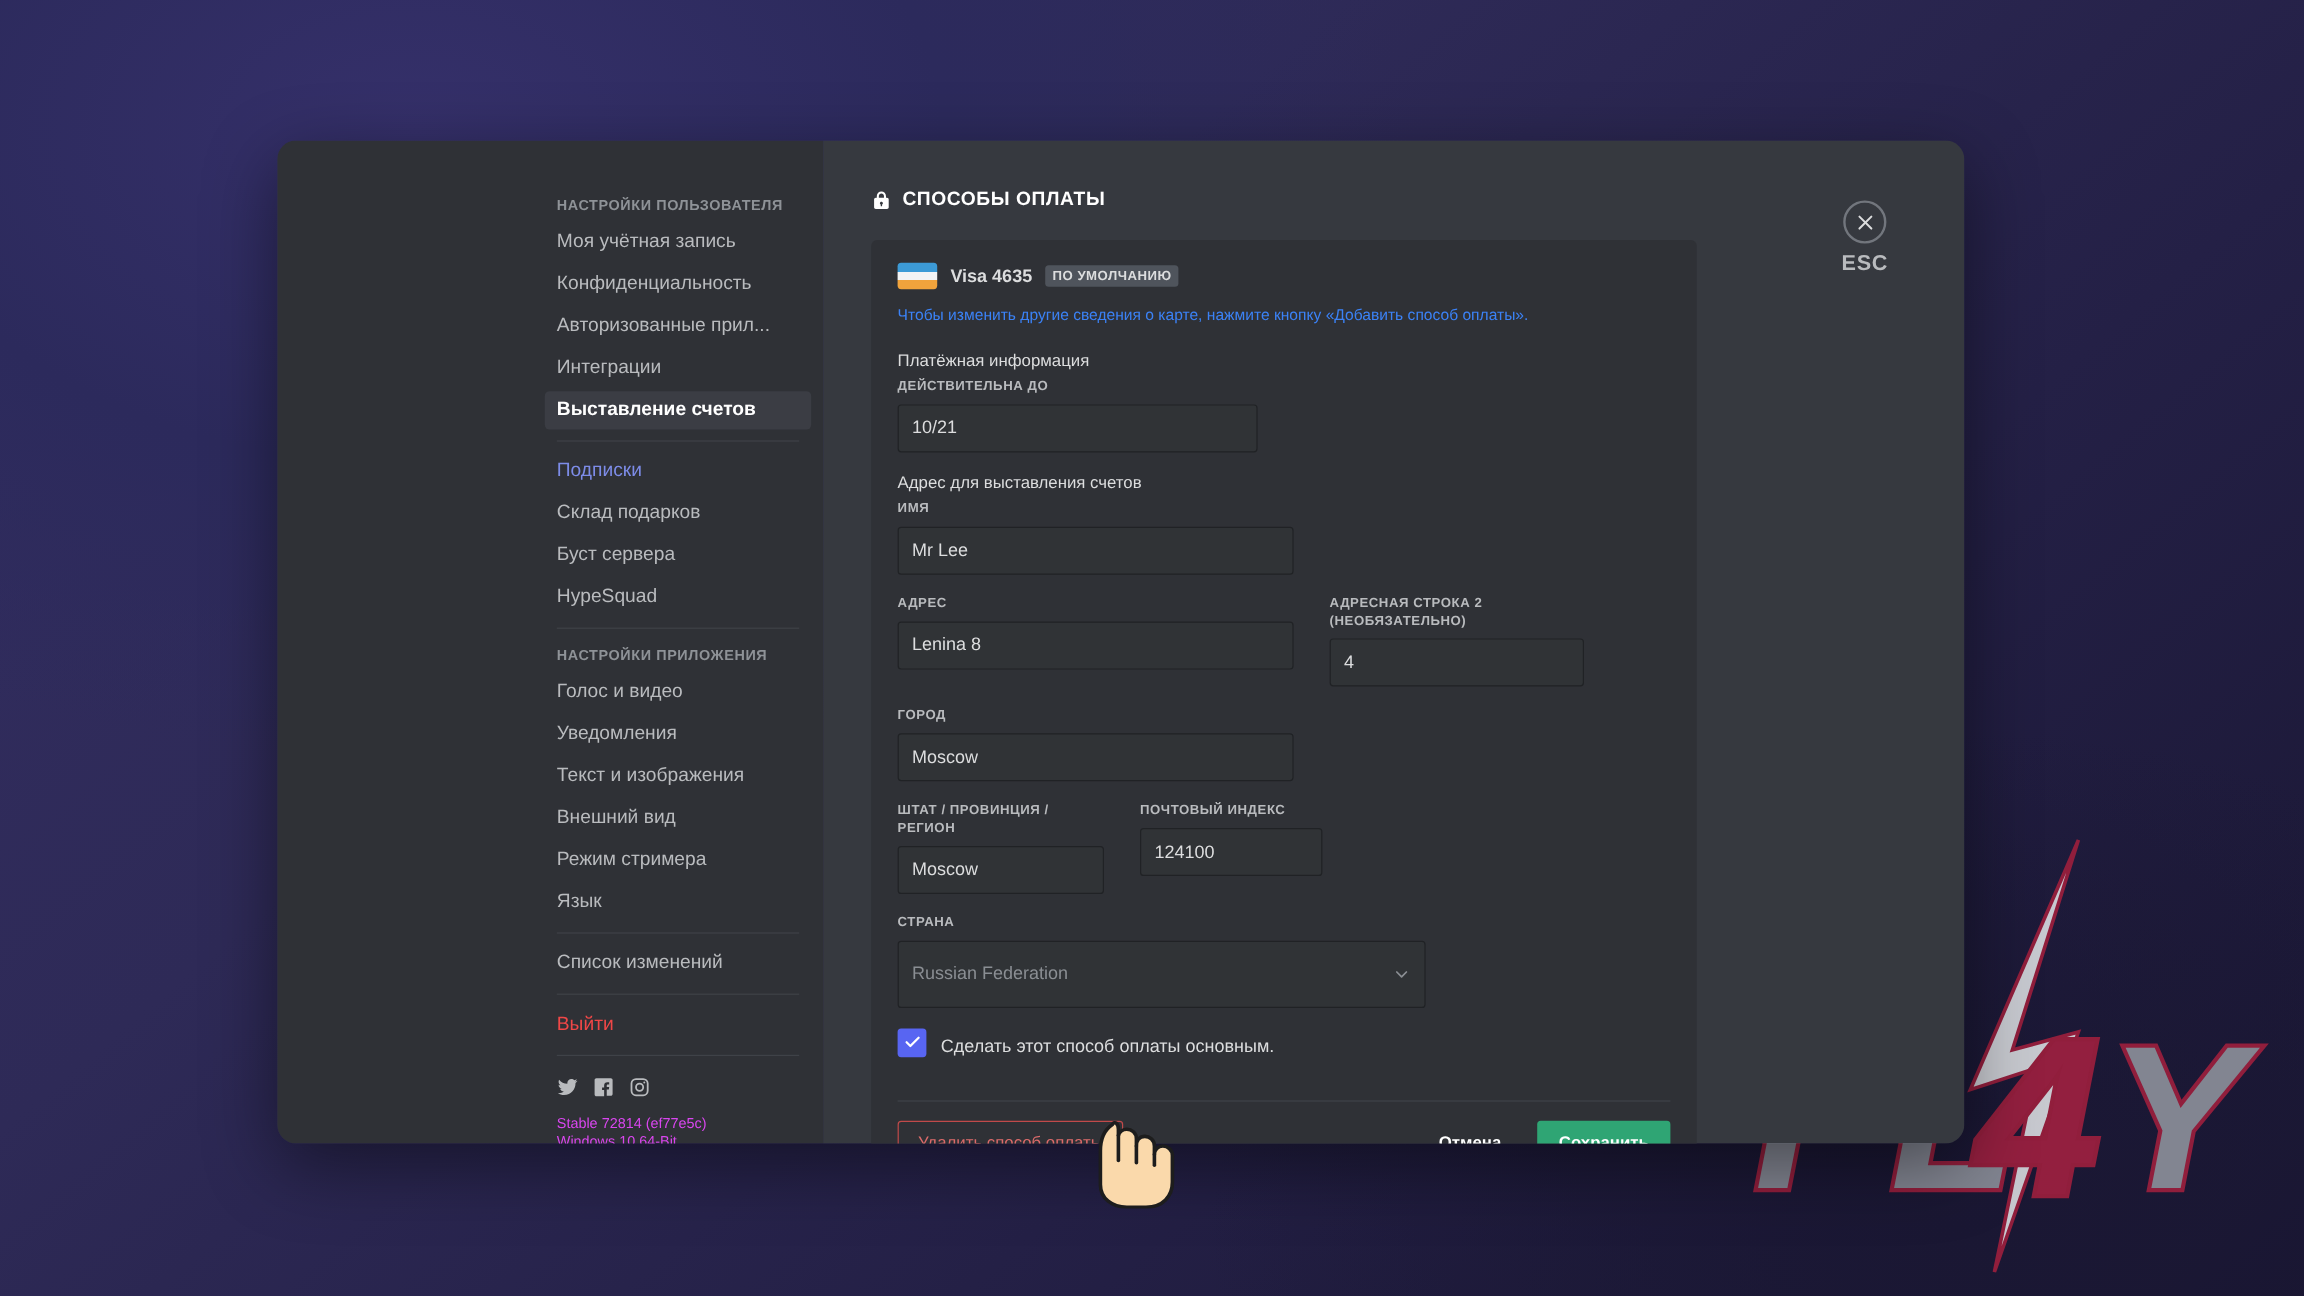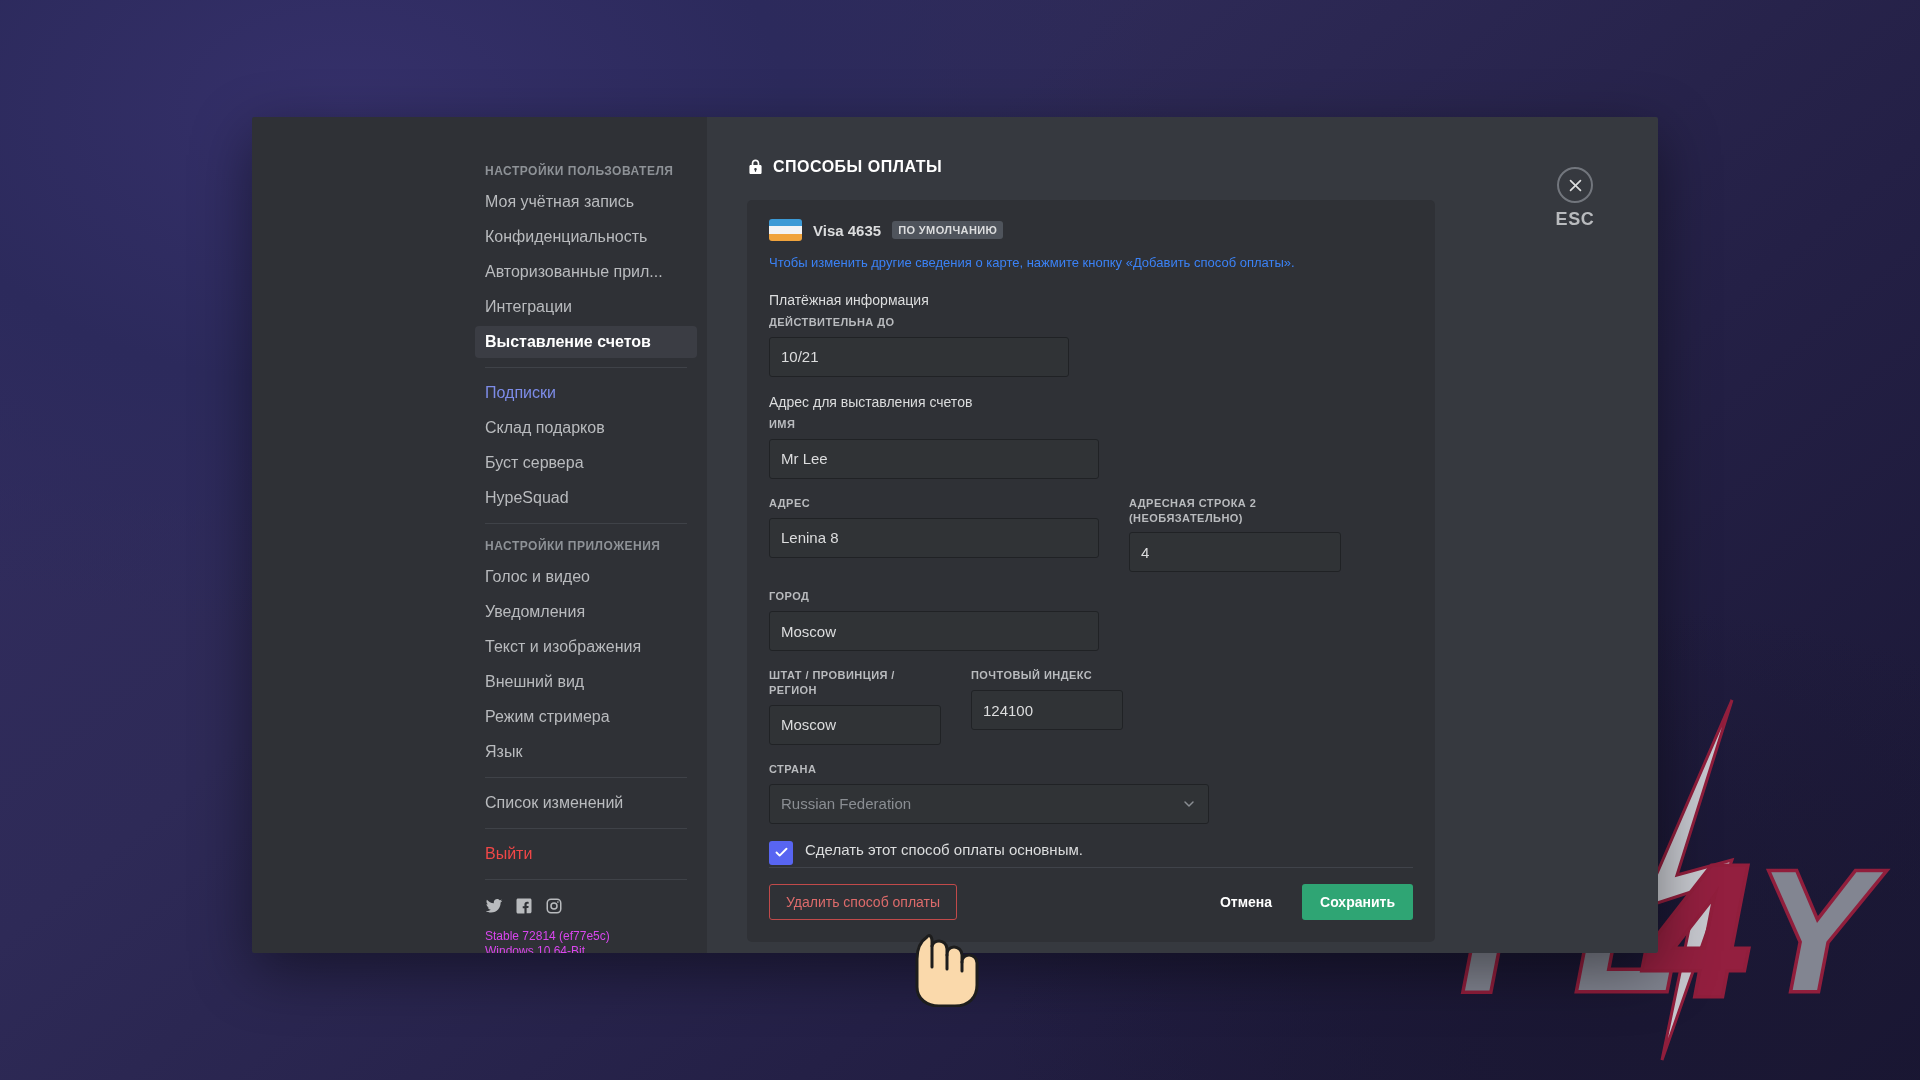--- a/index.html
+++ b/index.html
@@ -29,26 +29,26 @@
     bottom: -10px;
     width: 470px;
     height: 400px;
     opacity: 0.92;
     pointer-events: none;
   }
 
   
   #app-window {
     position: absolute;
-    left: 252px;
+    left: 231px;
     top: 117px;
     width: 1406px;
     height: 836px;
     display: flex;
-    border-radius: 2px;
+    border-radius: 16px;
     overflow: hidden;
     box-shadow: 0 18px 60px rgba(0,0,0,0.45);
   }
 
   
   #sidebar {
     width: 455px;
     background: #2f3136;
     position: relative;
     flex: none;
@@ -192,36 +192,36 @@
     color: #dcddde;
   }
   .field { margin-bottom: 17px; }
 
   .row2 { display: flex; gap: 30px; }
 
   .select {
     background: #303336;
     border: 1px solid #202225;
     border-radius: 3px;
-    height: 40px;
+    height: 56px;
     display: flex;
     align-items: center;
     justify-content: space-between;
     padding: 0 11px;
     font-size: 15px;
     color: #8a8e93;
     cursor: pointer;
   }
 
   .checkbox-row {
     display: flex;
-    align-items: flex-start;
+    align-items: flex-end;
     gap: 12px;
     margin-top: 10px;
-    margin-bottom: 2px;
+    margin-bottom: 36px;
   }
   .checkbox {
     width: 24px;
     height: 24px;
     border-radius: 3px;
     background: #5865f2;
     display: flex;
     align-items: center;
     justify-content: center;
     cursor: pointer;

